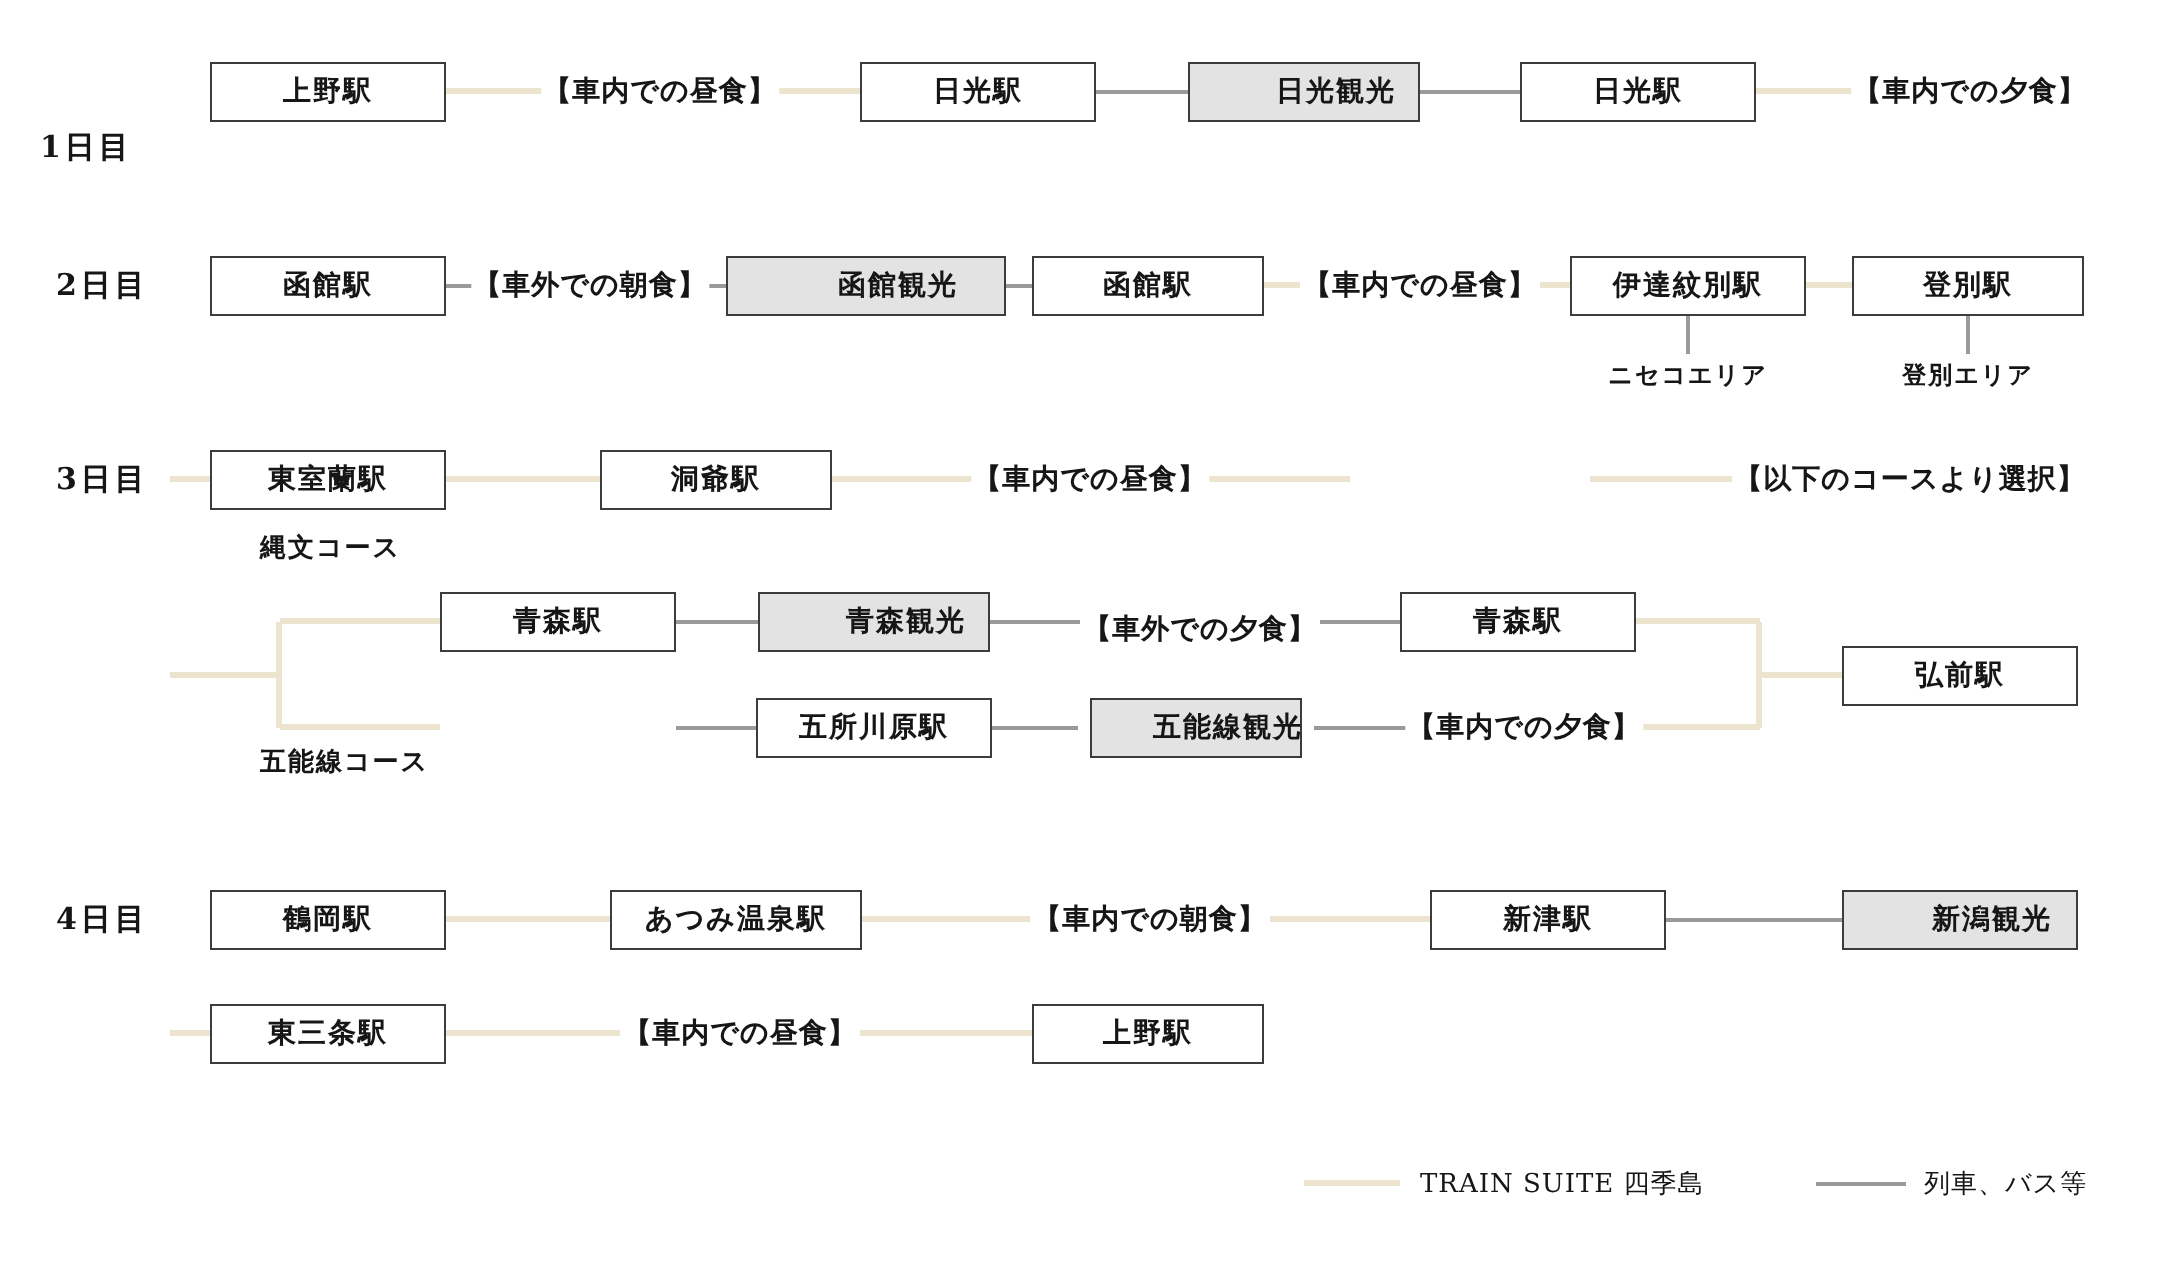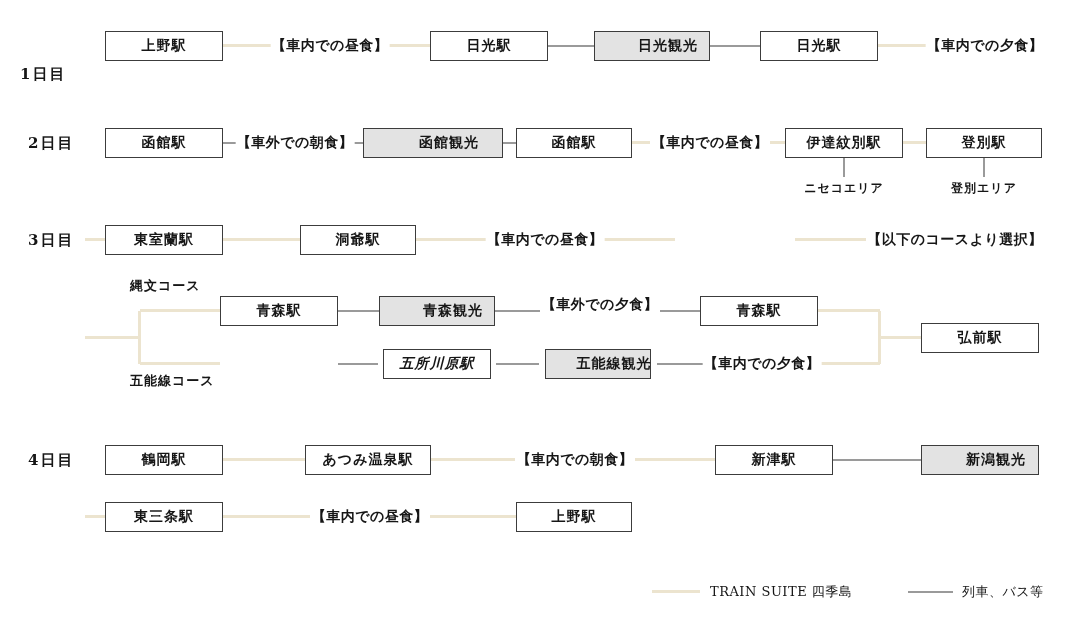--- a/index.html
+++ b/index.html
@@ -104,27 +104,27 @@
     <div class="node meal" style="left: 710px; top: 143px;">【車内での昼食】</div>
     <div class="node station" style="left: 844px; top: 143px; width: 118px;">伊達紋別駅</div>
     <div class="node station" style="left: 984px; top: 143px; width: 116px;">登別駅</div>
     <div class="node area" style="left: 844px; top: 188px;">ニセコエリア</div>
     <div class="node area" style="left: 984px; top: 188px;">登別エリア</div>
     <div class="node day leftpos" style="left: 28px; top: 240px;">3日目</div>
     <div class="node station" style="left: 164px; top: 240px; width: 118px;">東室蘭駅</div>
     <div class="node station" style="left: 358px; top: 240px; width: 116px;">洞爺駅</div>
     <div class="node meal" style="left: 545px; top: 240px;">【車内での昼食】</div>
     <div class="node meal" style="left: 955px; top: 240px;">【以下のコースより選択】</div>
-    <div class="node course leftpos" style="left: 130px; top: 286px; text-align: right;">縄文コース</div>
+    <div class="node course leftpos" style="left: 130px; top: 274px; text-align: right;">縄文コース</div>
     <div class="node station" style="left: 279px; top: 311px; width: 118px;">青森駅</div>
     <div class="node sight" style="left: 437px; top: 311px; width: 116px;">青森観光</div>
-    <div class="node meal" style="left: 600px; top: 305px;">【車外での夕食】</div>
+    <div class="node meal" style="left: 600px; top: 315px;">【車外での夕食】</div>
     <div class="node station" style="left: 759px; top: 311px; width: 118px;">青森駅</div>
     <div class="node course leftpos" style="left: 130px; top: 381px;">五能線コース</div>
-    <div class="node station" style="left: 437px; top: 364px; width: 108px; font-style: italic;">五所川原駅</div>
+    <div class="node station" style="left: 437px; top: 364px; width: 118px;">五所川原駅</div>
     <div class="node sight" style="left: 598px; top: 364px; width: 106px;">五能線観光</div>
     <div class="node meal" style="left: 762px; top: 364px;">【車内での夕食】</div>
     <div class="node station" style="left: 980px; top: 338px; width: 118px;">弘前駅</div>
     <div class="node day leftpos" style="left: 28px; top: 460px;">4日目</div>
     <div class="node station" style="left: 164px; top: 460px; width: 118px;">鶴岡駅</div>
     <div class="node station" style="left: 368px; top: 460px; width: 126px;">あつみ温泉駅</div>
     <div class="node meal" style="left: 575px; top: 460px;">【車内での朝食】</div>
     <div class="node station" style="left: 774px; top: 460px; width: 118px;">新津駅</div>
     <div class="node sight" style="left: 980px; top: 460px; width: 118px;">新潟観光</div>
     <div class="node station" style="left: 164px; top: 517px; width: 118px;">東三条駅</div>

